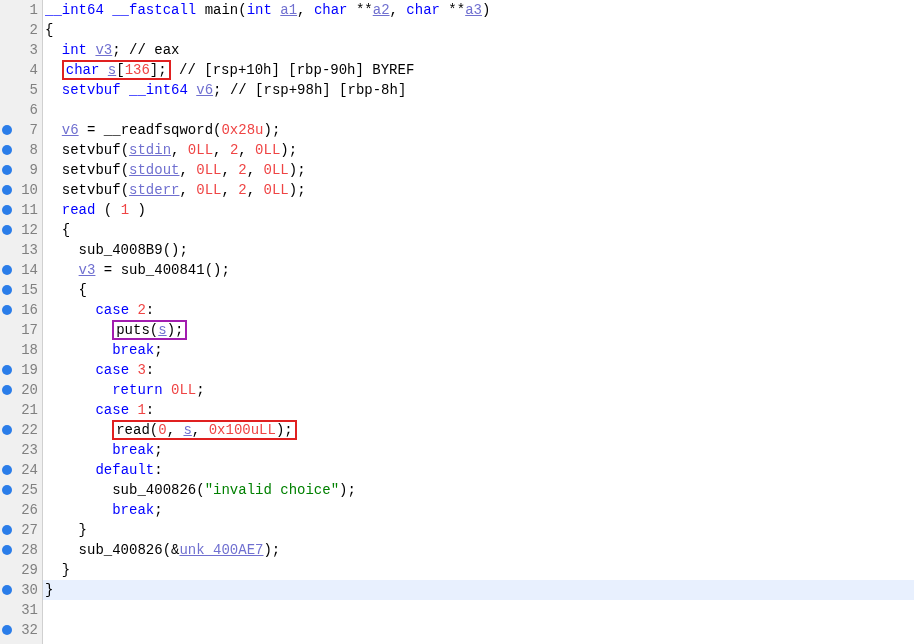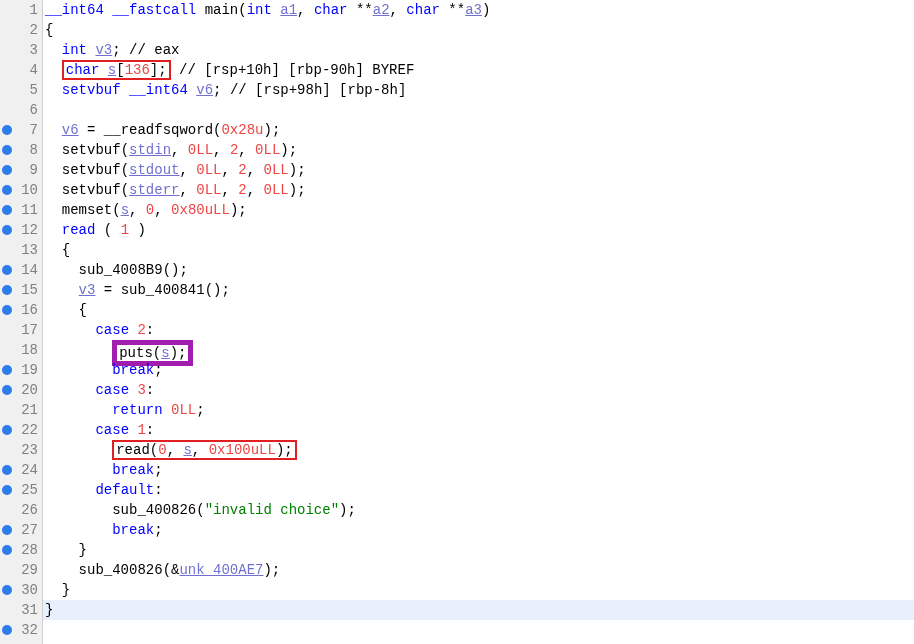--- a/index.html
+++ b/index.html
@@ -58,21 +58,21 @@
     .code-line.hl {
       background: #e8f0fe;
     }
     .hl-box-red {
       border: 2px solid #e02020;
       display: inline-block;
       line-height: 16px;
       padding: 0 2px;
     }
     .hl-box-blue {
-      border: 5px solid #a21caf;
+      border: 2px solid #a21caf;
       display: inline-block;
       line-height: 16px;
       padding: 0 2px;
     }
     .kw { color: #0000ff; }
     .type { color: #0000ff; }
     .call { color: #000000; }
     .num { color: #ef4444; }
     .str { color: #008000; }
     .var { color: #7070d0; text-decoration: underline; }
@@ -217,21 +217,20 @@
 <div class="code-line"><span class="type">__int64</span> <span class="type">__fastcall</span> <span class="call">main</span>(<span class="type">int</span> <span class="var">a1</span>, <span class="type">char</span> **<span class="var">a2</span>, <span class="type">char</span> **<span class="var">a3</span>)</div>
 <div class="code-line"><span class="black">{</span></div>
 <div class="code-line">  <span class="type">int</span> <span class="var">v3</span>; <span class="comment-blue">// eax</span></div>
 <div class="code-line">  <span class="hl-box-red"><span class="type">char</span> <span class="var">s</span>[<span class="num">136</span>];</span> <span class="comment-blue">// [rsp+10h] [rbp-90h] BYREF</span></div>
 <div class="code-line">  <span class="type">setvbuf</span> <span class="type">__int64</span> <span class="var">v6</span>; <span class="comment-blue">// [rsp+98h] [rbp-8h]</span></div>
 <div class="code-line"></div>
 <div class="code-line">  <span class="var">v6</span> = <span class="call">__readfsqword</span>(<span class="num">0x28u</span>);</div>
 <div class="code-line">  <span class="call">setvbuf</span>(<span class="var">stdin</span>, <span class="num">0LL</span>, <span class="num">2</span>, <span class="num">0LL</span>);</div>
 <div class="code-line">  <span class="call">setvbuf</span>(<span class="var">stdout</span>, <span class="num">0LL</span>, <span class="num">2</span>, <span class="num">0LL</span>);</div>
 <div class="code-line">  <span class="call">setvbuf</span>(<span class="var">stderr</span>, <span class="num">0LL</span>, <span class="num">2</span>, <span class="num">0LL</span>);</div>
-<div class="code-line">  <span class="call">memset</span>(<span class="var">s</span>, <span class="num">0</span>, <span class="num">0x80uLL</span>);</div>
 <div class="code-line">  <span class="kw">read</span> ( <span class="num">1</span> )</div>
 <div class="code-line"><span class="black">  {</span></div>
 <div class="code-line">    <span class="call">sub_4008B9</span>();</div>
 <div class="code-line">    <span class="var">v3</span> = <span class="call">sub_400841</span>();</div>
 <div class="code-line"><span class="black">    {</span></div>
 <div class="code-line">      <span class="kw">case</span> <span class="num">2</span>:</div>
 <div class="code-line">        <span class="hl-box-blue"><span class="call">puts</span>(<span class="var">s</span>);</span></div>
 <div class="code-line">        <span class="kw">break</span>;</div>
 <div class="code-line">      <span class="kw">case</span> <span class="num">3</span>:</div>
 <div class="code-line">        <span class="kw">return</span> <span class="num">0LL</span>;</div>

